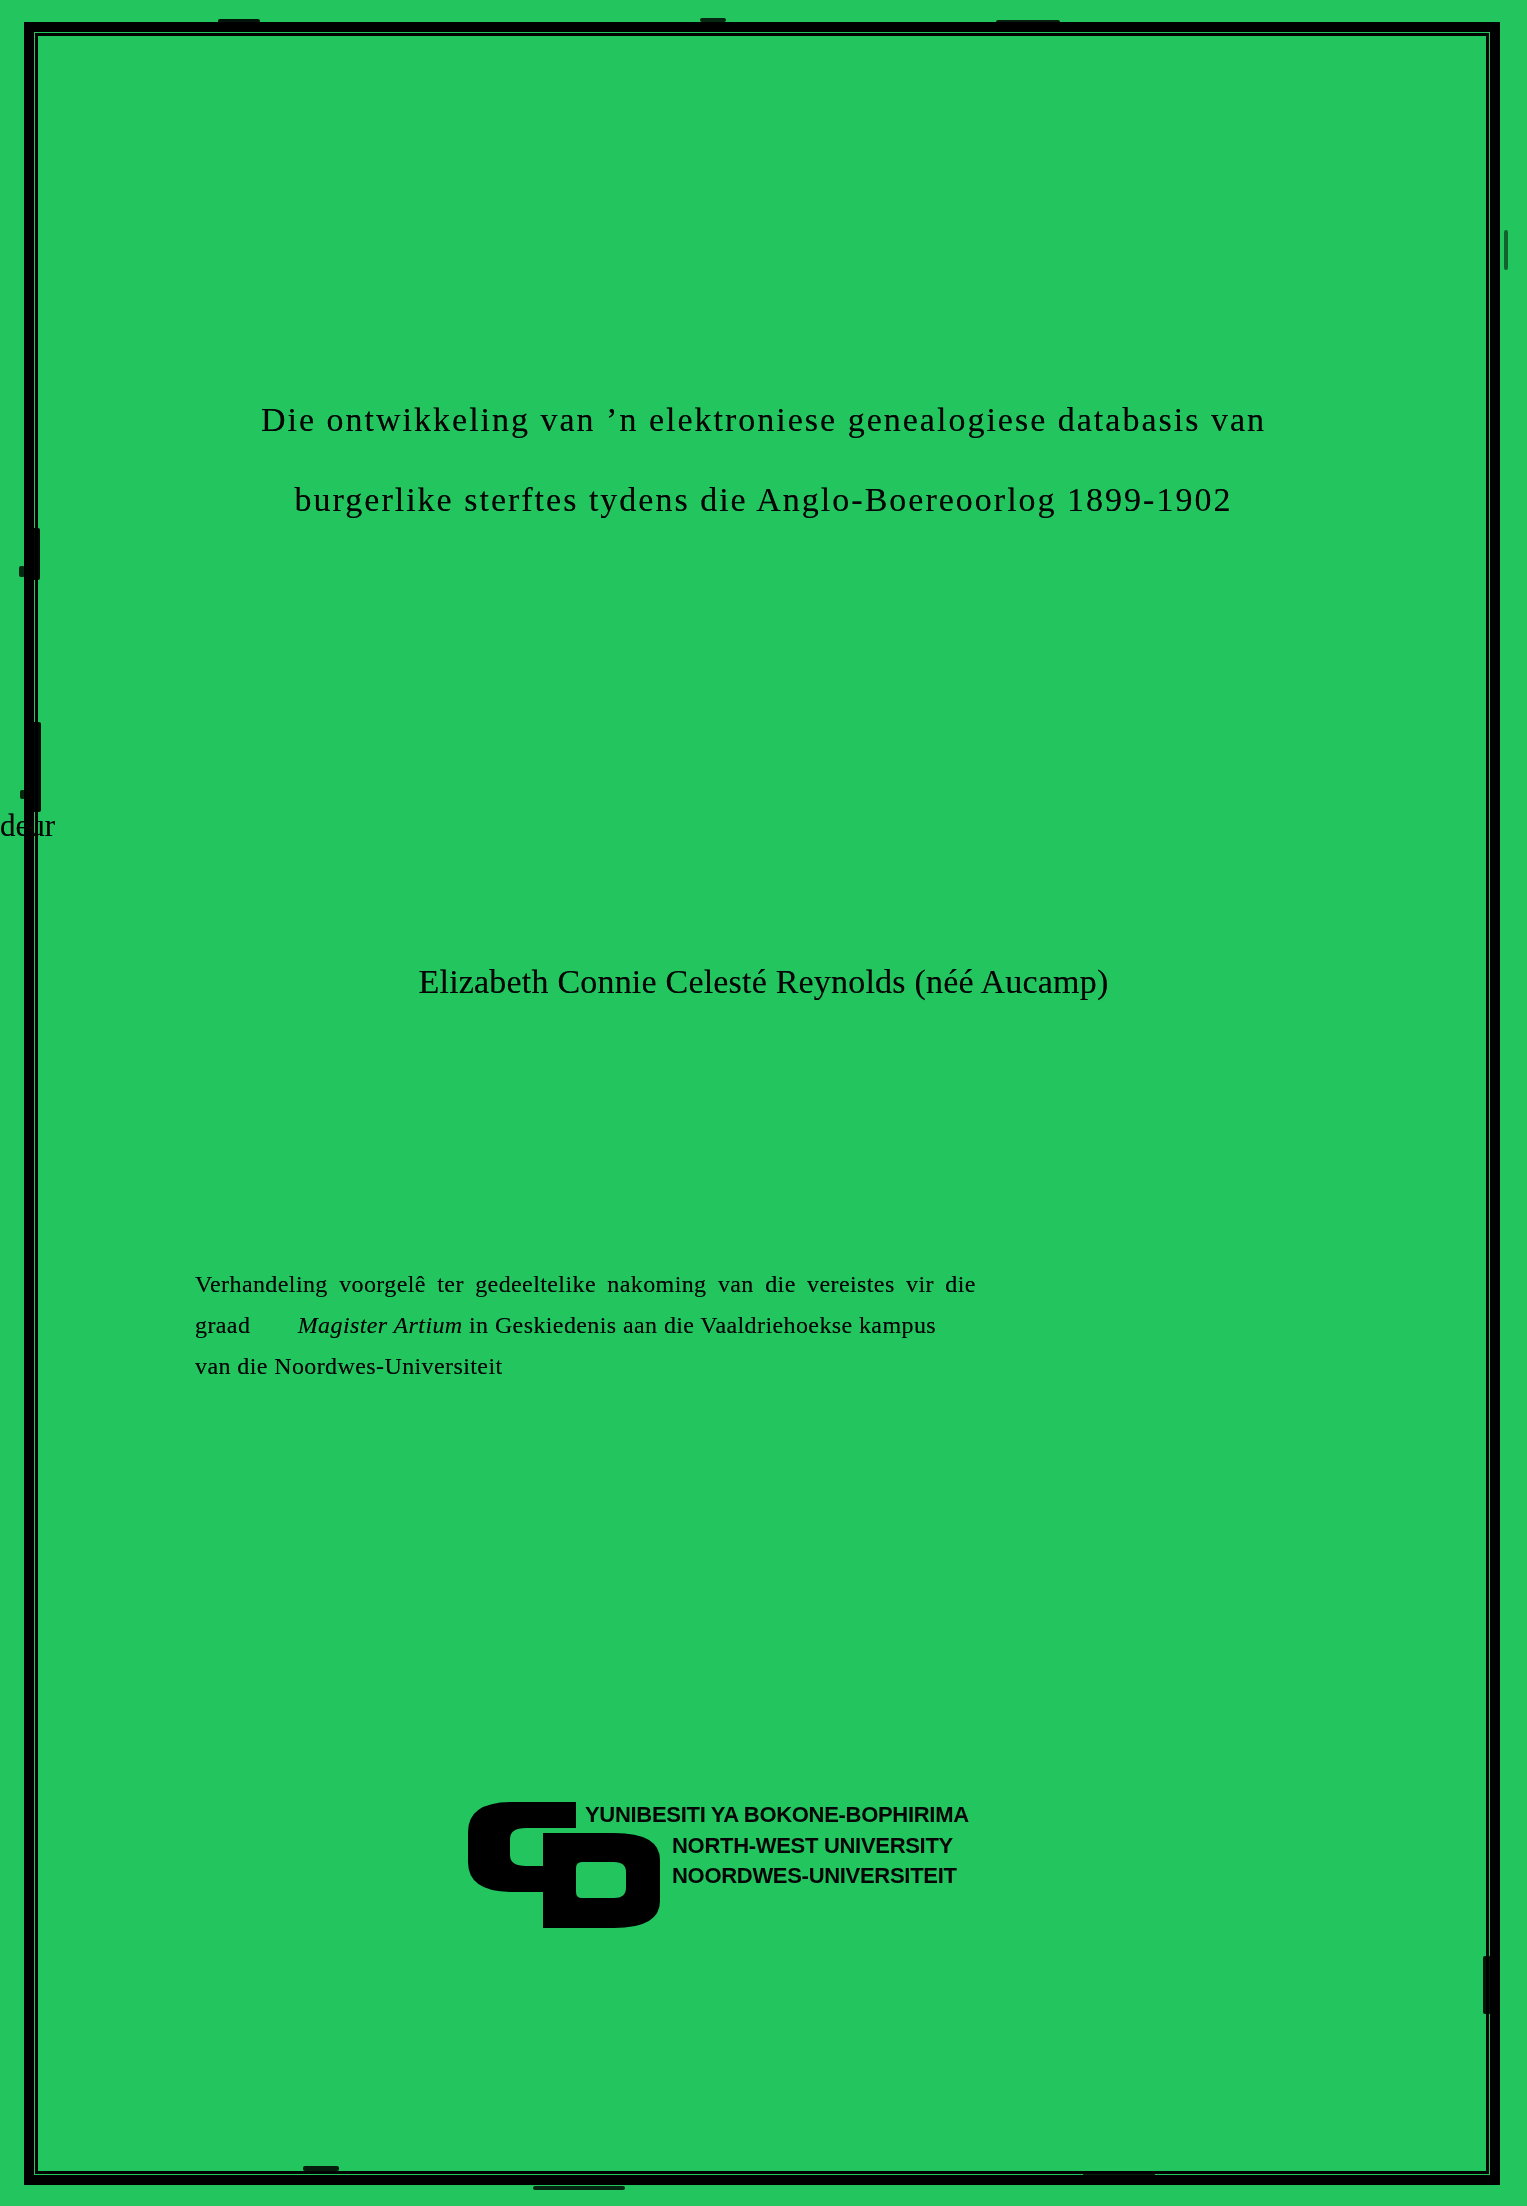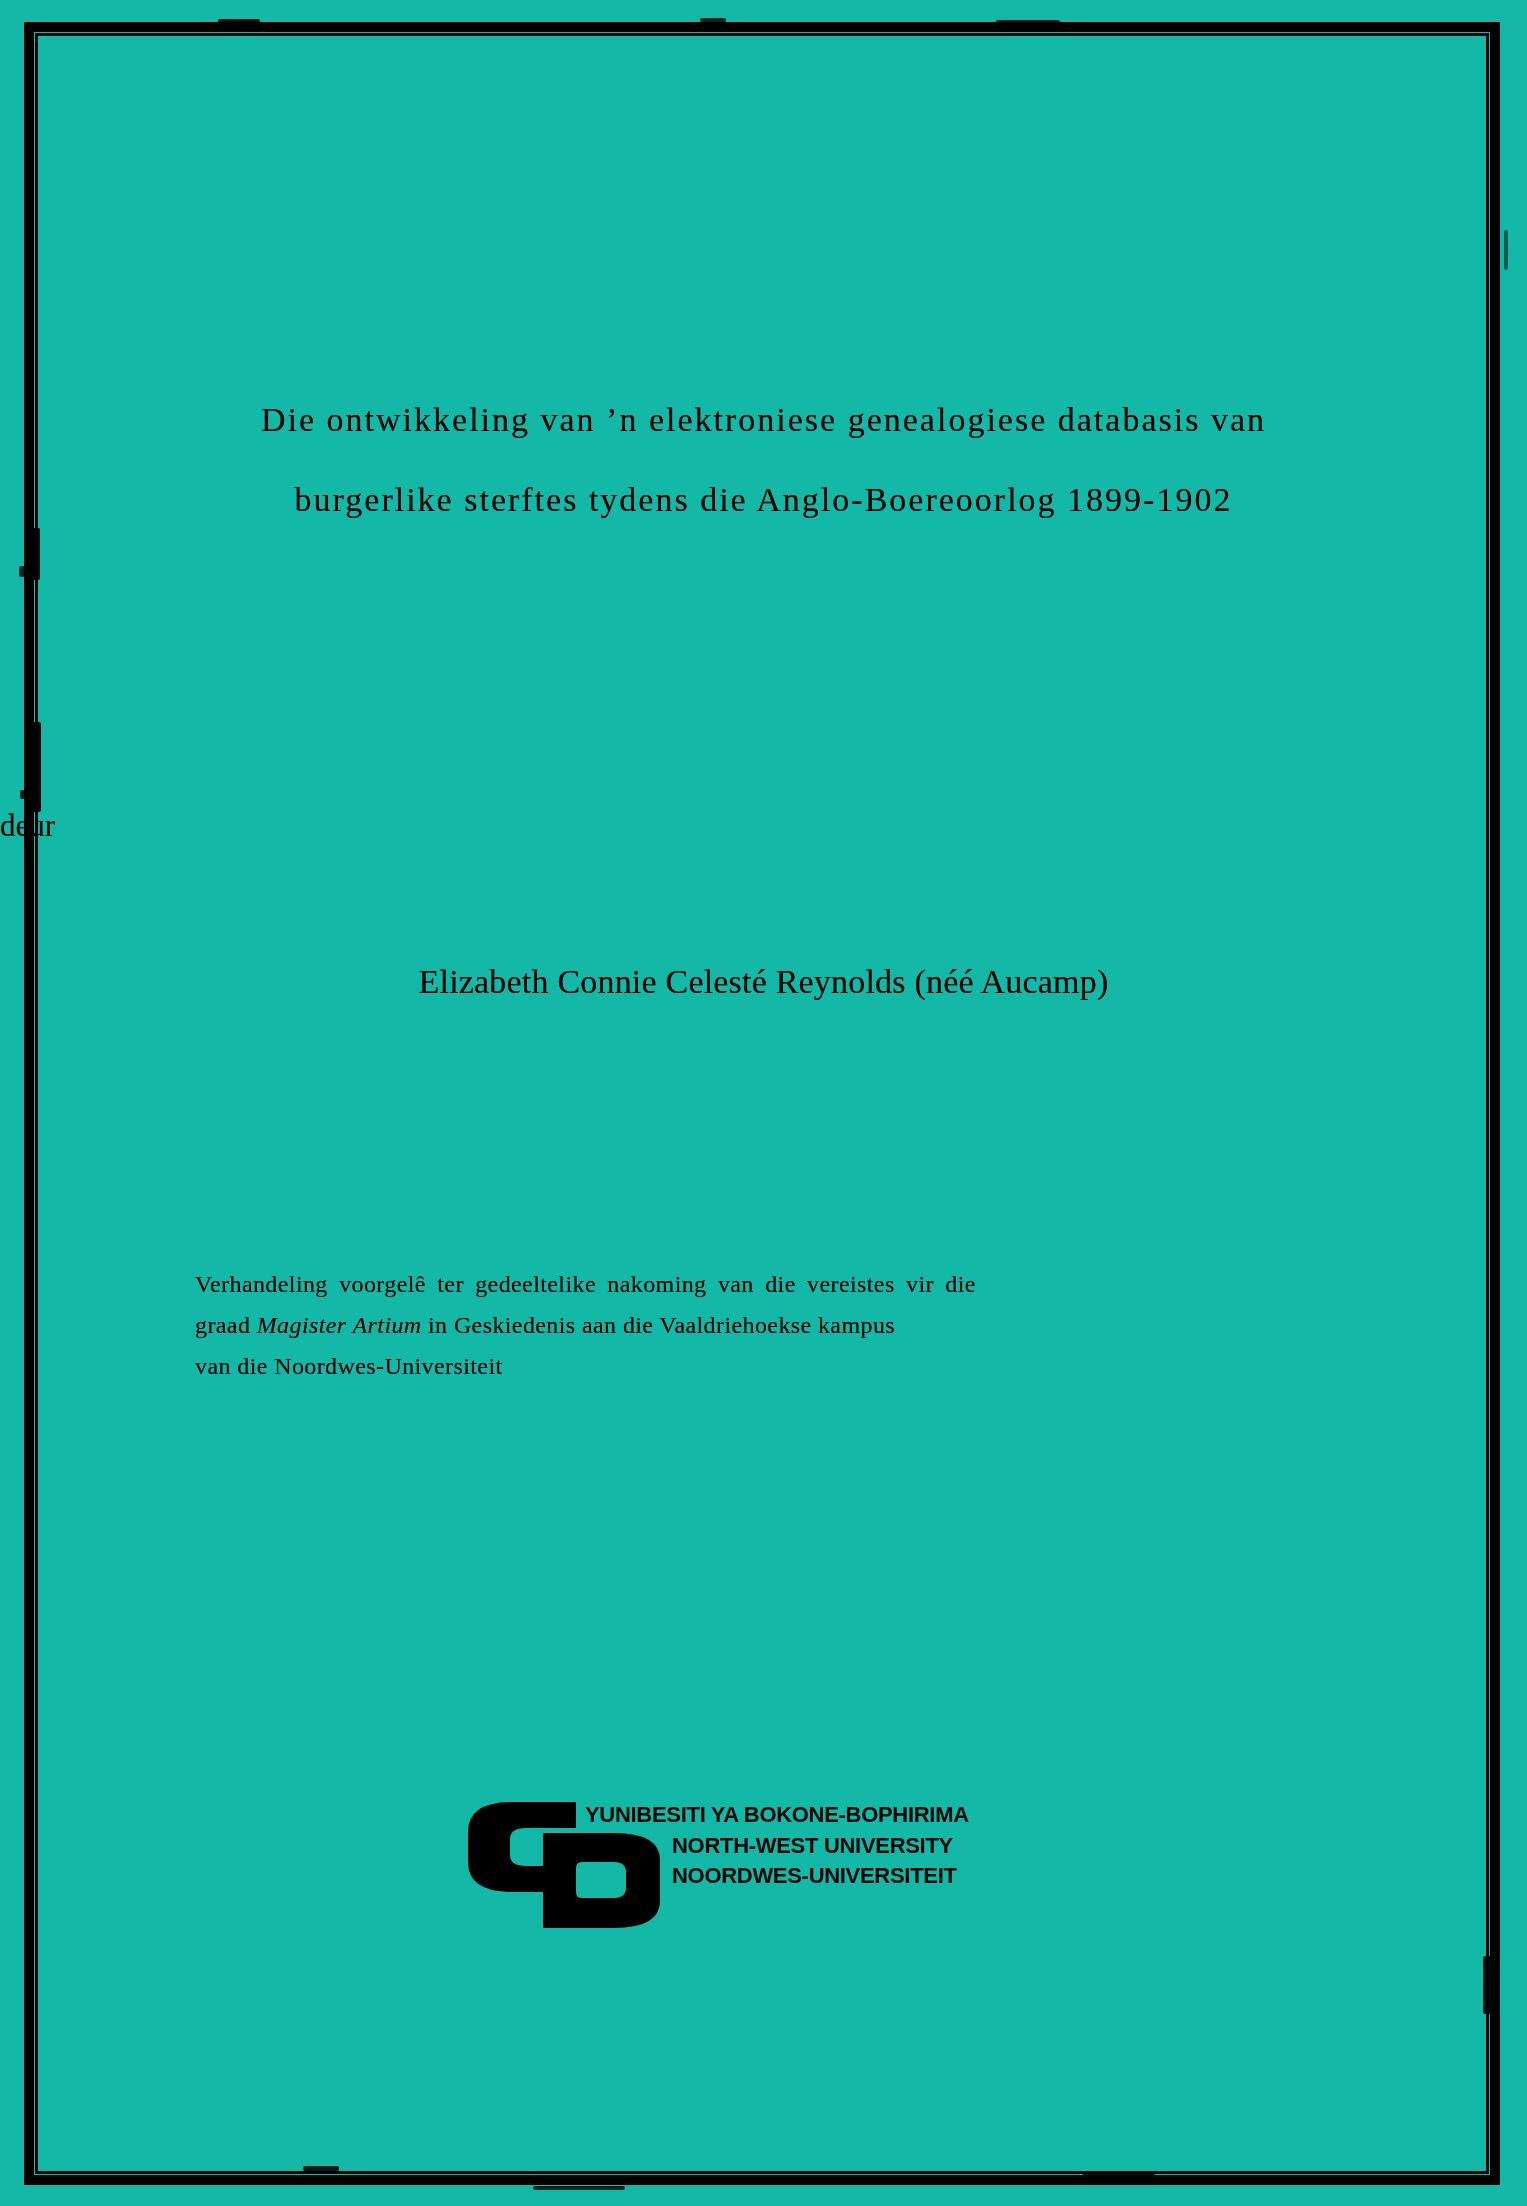--- a/index.html
+++ b/index.html
@@ -1,19 +1,19 @@
 <!DOCTYPE html>
 <html><head>
 <meta charset="utf-8">
 <style>
   html,body{margin:0;padding:0;background:#e8e8e8;}
   .page{
     position:relative;
     width:1527px;height:2206px;
-    background:#14b8a6;
+    background:#22c55e;
     overflow:hidden;
     font-family:"Liberation Serif", serif;
     color:#050505;
   }
   
   .frame-outer{
     position:absolute;left:24px;top:22px;width:1476px;height:2163px;
     border:10px solid #000;box-sizing:border-box;
   }
   .frame-inner{
@@ -36,21 +36,21 @@
     text-align:center;font-size:34px;line-height:44px;letter-spacing:0.2px;
     text-shadow:0 0 0.5px rgba(0,0,0,.5);
   }
   .declaration{
     position:absolute;top:1264px;left:195px;width:1137px;
     font-size:24px;line-height:41px;letter-spacing:0.4px;
     text-shadow:0 0 0.5px rgba(0,0,0,.5);
   }
   .decl-line1{word-spacing:5px;white-space:nowrap;}
   .decl-line2,.decl-line3{white-space:nowrap;}
-  .italic{font-style:italic;}
+  .italic{font-style:italic;margin-left:41px;}
   .supervisor-block{
     position:absolute;top:1633px;left:193px;
     font-size:32px;line-height:47px;
     text-shadow:0 0 0.5px rgba(0,0,0,.5);
   }
   
   .logo-mark{position:absolute;left:466px;top:1800px;width:196px;height:133px;}
   .logo-text{
     position:absolute;
     font-family:"Liberation Sans", sans-serif;

